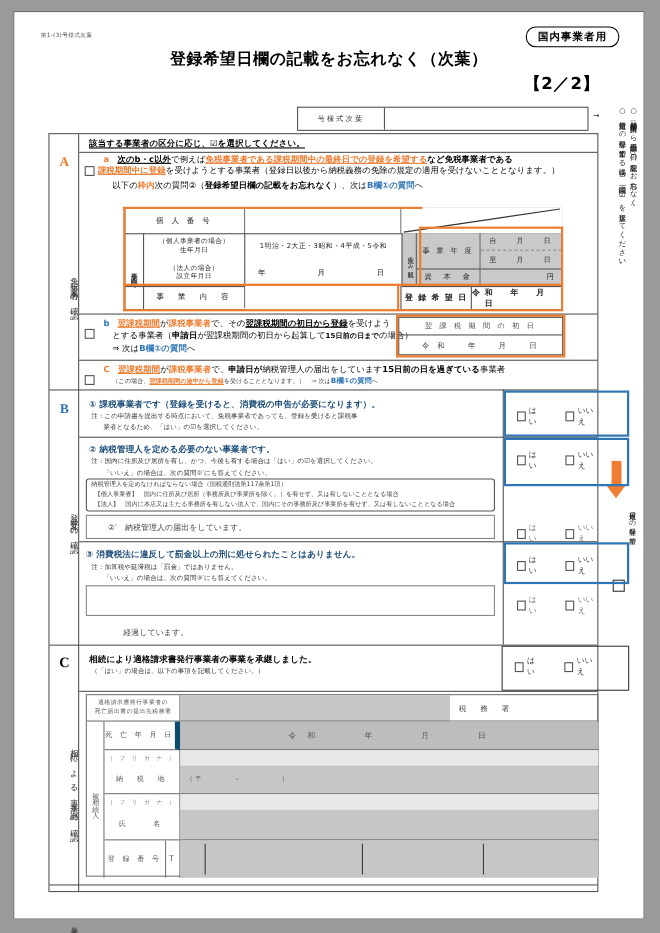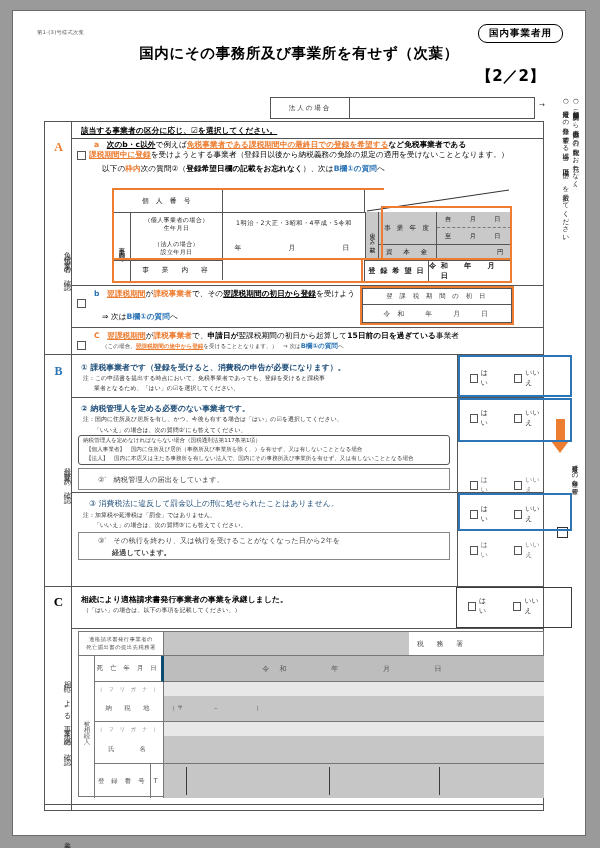--- a/index.html
+++ b/index.html
@@ -103,25 +103,25 @@
   .grayfill2{background:#bdbdbd;}
   .bracket{position:absolute;box-sizing:border-box;border:1px solid #555;border-radius:3px;}
 </style>
 </head>
 <body>
 
 <div class="page">
 
   <div class="form-code">第1-(3)号様式次葉</div>
   <div class="dom-badge">国内事業者用</div>
-  <div class="main-title">国内にその事務所及び事業所を有せず（次葉）</div>
+  <div class="main-title">登録希望日欄の記載をお忘れなく（次葉）</div>
   <div class="pageno">【2／2】</div>
 
   <div class="namebox">
-    <div class="lbl">法人の場合</div>
+    <div class="lbl">号様式次葉</div>
     <div class="val"></div>
   </div>
   <div class="tinyarrow">→</div>
 
   <div class="vnote">
     <span>○登録希望日（申請日から十五日以降の日）の記載をお忘れなく。</span>
     <span>○最短日での登録を希望する場合は、以下欄に☑を選択してください。</span>
   </div>
   <div class="down-arrow">
     <div class="shaft"></div>
@@ -207,35 +207,38 @@
       <div class="or-rect" style="left:289px;top:136px;width:151px;height:25px;"></div>
       <div class="or-rect" style="left:40px;top:136px;width:250px;height:25px;border-right:none;border-left:2px solid #ED7D31;"></div>
 
       <div class="hl" style="top:163px;"></div>
 
       <div class="cbpos" style="left:5px;top:177px"></div>
       <div class="ln" style="left:22px;top:167px">
         <b class="bl">b</b>
         <span class="or-u" style="margin-left:5px">翌課税期間</span><span>が</span><span class="or">課税事業者</span><span>で、その</span><span class="bk uline">翌課税期間の初日から登録</span><span>を受けよう</span>
       </div>
+      <div class="ln" style="left:30px;top:178px">
+        <span>とする事業者（</span><span class="bk">申請日</span><span class="small">が翌課税期間の初日から起算して</span><span class="bk" style="font-size:6.4px">15日前の日まで</span><span class="small">の場合）</span>
+      </div>
       <div class="ln" style="left:30px;top:190px">
         <span>⇒ 次は</span><span class="bl">B欄①の質問</span><span>へ</span>
       </div>
       <div style="position:absolute;left:290px;top:166px;width:150px;height:35px;border:1px solid #555;box-sizing:border-box;">
         <div class="cell" style="left:0;top:0;width:148px;height:16px;border-bottom:1px solid #555;font-size:6.4px;letter-spacing:2.4px;color:#444;">翌 課 税 期 間 の 初 日</div>
         <div class="cell" style="left:0;top:16px;width:148px;height:17px;font-size:6.8px;letter-spacing:2.5px;color:#444;">令 和 　 年 　 月 　 日</div>
       </div>
       <div class="or-rect" style="left:288px;top:164px;width:154px;height:39px;"></div>
 
       <div class="hl" style="top:205px;"></div>
 
       <div class="cbpos" style="left:5px;top:219px"></div>
       <div class="ln" style="left:22px;top:209px">
         <b class="or">C</b>
-        <span class="or-u" style="margin-left:5px">翌課税期間</span><span>が</span><span class="or">課税事業者</span><span>で、</span><span class="bk">申請日が</span><span>翌課税期間の初日から起算して</span><span class="bk">15日前の日を過ぎている</span><span>事業者</span>
+        <span class="or-u" style="margin-left:5px">翌課税期間</span><span>が</span><span class="or">課税事業者</span><span>で、</span><span class="bk">申請日が</span><span>納税管理人の届出をしています</span><span class="bk">15日前の日を過ぎている</span><span>事業者</span>
       </div>
       <div class="ln small" style="left:30px;top:220px">
         <span>（この場合、</span><span class="or-u">翌課税期間の途中から登録</span><span>を受けることとなります。）　⇒ 次は</span><span class="bl" style="font-size:6.6px">B欄①の質問</span><span>へ</span>
       </div>
     </div>
 
     <div class="hl" style="top:232px;left:0;"></div>
 
     <div class="sec-letter b" style="top:242px">B</div>
     <div class="vlabel" style="top:258px;height:195px">登録要件の確認</div>
@@ -292,42 +295,39 @@
             <span class="cb"></span>
             <span>はい</span>
           </span>
         <span class="g" style="margin-left:18px">
             <span class="cb"></span>
             <span>いいえ</span>
           </span>
       </div>
       <div class="hl" style="top:370px;left:0;"></div>
 
-      <div class="ln" style="left:17px;top:376px;font-size:7.8px;font-weight:normal;color:#1F4E79;">
+      <div class="ln" style="left:6px;top:376px;font-size:7.8px;font-weight:bold;color:#1F4E79;">
         <span>③</span> <span>消費税法に違反して罰金以上の刑に処せられたことはありません。</span>
       </div>
       <div class="ln note" style="left:11px;top:389px">注：加算税や延滞税は「罰金」ではありません。</div>
       <div class="ln note" style="left:22px;top:399px">「いいえ」の場合は、次の質問③′にも答えてください。</div>
       <div class="yn" style="left:398px;top:382px">
         <span class="g">
             <span class="cb"></span>
             <span>はい</span>
           </span>
         <span class="g" style="margin-left:18px">
             <span class="cb"></span>
             <span>いいえ</span>
           </span>
       </div>
       <div class="bl-rect" style="left:386px;top:371px;width:114px;height:38px;"></div>
 
       <div style="position:absolute;left:6px;top:410px;width:372px;height:28px;border:1px solid #888;box-sizing:border-box;"></div>
-      <div class="ln" style="left:26px;top:414px;font-size:7.2px;color:#444;">
-        <span>③′</span>　<span>その執行を終わり、又は執行を受けることがなくなった日から2年を</span>
-      </div>
-      <div class="ln" style="left:40px;top:426px;font-size:7.2px;color:#444;font-weight:bold;">経過しています。</div>
+      <div class="ln" style="left:40px;top:448px;font-size:7.2px;color:#444;">経過しています。</div>
       <div class="yn" style="left:398px;top:418px;color:#777">
         <span class="g">
             <span class="cb"></span>
             <span>はい</span>
           </span>
         <span class="g" style="margin-left:18px">
             <span class="cb"></span>
             <span>いいえ</span>
           </span>
       </div>
@@ -358,21 +358,21 @@
 
         <div class="cell tight" style="left:0;top:0;width:85px;height:24px;border-right:1px solid #777;border-bottom:1px solid #777;font-size:5.3px;flex-direction:column;line-height:1.35;letter-spacing:.5px;color:#555;">
           <span>適格請求書発行事業者の</span>
             <span>死亡届出書の提出先税務署</span>
         </div>
         <div class="cell grayfill dots" style="left:85px;top:0;width:245px;height:24px;border-bottom:1px solid #777;"></div>
         <div class="cell" style="left:330px;top:0;width:135px;height:24px;border-bottom:1px solid #777;font-size:6.8px;letter-spacing:3px;justify-content:flex-start;padding-left:8px;color:#444;">税　務　署</div>
 
         <div class="cell vtxt" style="left:0;top:24px;width:16px;height:142px;border-right:1px solid #777;font-size:6.4px;letter-spacing:6px;color:#555;">被相続人</div>
 
-        <div class="cell" style="left:16px;top:24px;width:69px;height:26px;border-right:3px solid #0c4a6e;border-bottom:1px solid #777;font-size:6.4px;letter-spacing:2.5px;color:#555;">死 亡 年 月 日</div>
+        <div class="cell" style="left:16px;top:24px;width:69px;height:26px;border-right:5px solid #0c4a6e;border-bottom:1px solid #777;font-size:6.4px;letter-spacing:2.5px;color:#555;">死 亡 年 月 日</div>
         <div class="cell grayfill2 dots" style="left:85px;top:24px;width:380px;height:26px;border-bottom:1px solid #777;font-size:7px;letter-spacing:4px;color:#555;">令 和 　 　 年 　 　 月 　 　 日</div>
 
         <div class="cell" style="left:16px;top:50px;width:69px;height:14px;border-right:1px solid #777;font-size:5.4px;letter-spacing:2px;color:#888;">（ フ リ ガ ナ ）</div>
         <div class="cell" style="left:85px;top:50px;width:380px;height:14px;background:#e8e8e8;"></div>
 
         <div class="cell" style="left:16px;top:64px;width:69px;height:26px;border-right:1px solid #777;border-bottom:1px solid #777;font-size:6.4px;letter-spacing:3px;color:#555;">納　税　地</div>
         <div class="cell grayfill dots" style="left:85px;top:64px;width:380px;height:26px;border-bottom:1px solid #777;justify-content:flex-start;padding-left:5px;font-size:6.2px;color:#555;">
           <span>（〒　　　－　　　　）</span>
         </div>
 

